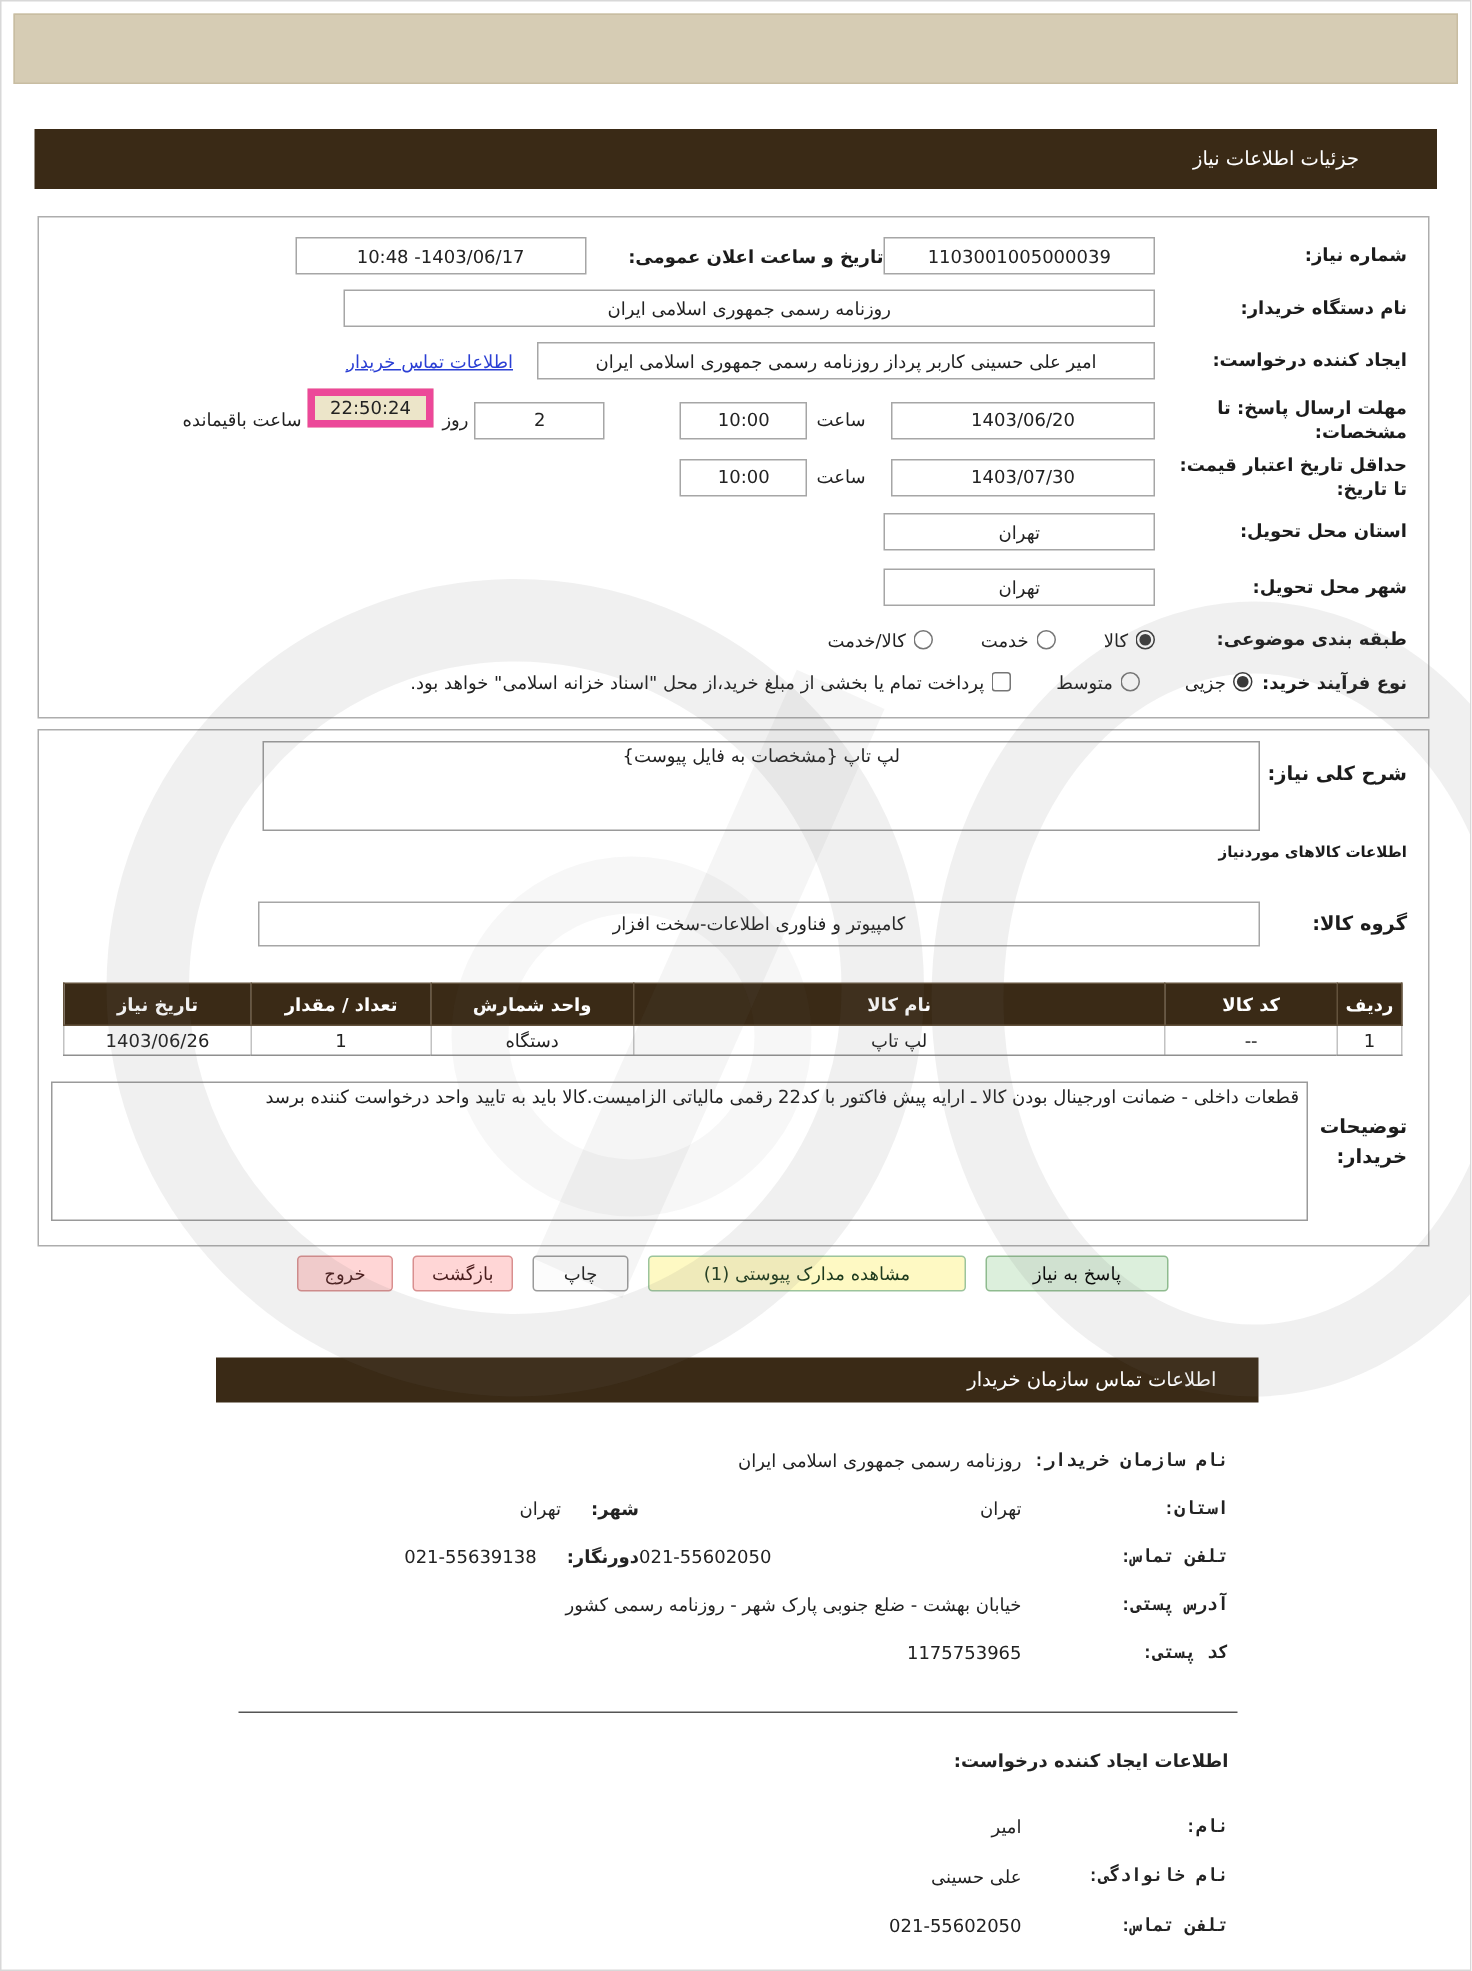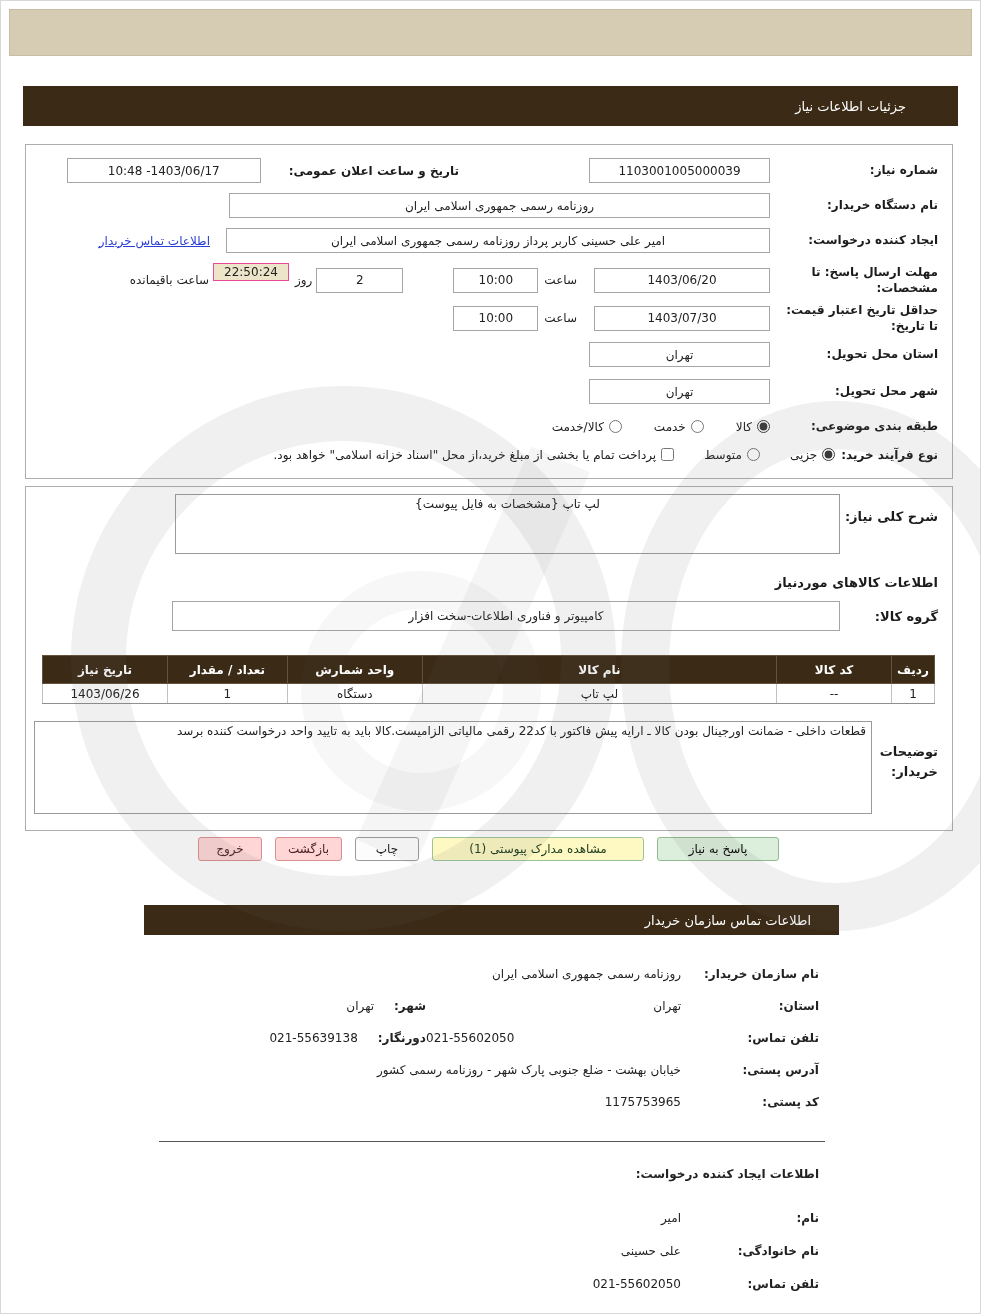--- a/index.html
+++ b/index.html
@@ -24,21 +24,21 @@
   .box2 { top: 485px; right: 27px; width: 928px; height: 345px; }
 
   .frow { position: absolute; right: 14px; left: 14px; height: 27px; display: flex; align-items: center; }
   .lbl { font-weight: bold; color: #1c1c1c; }
   .main-lbl { width: 168px; min-width: 168px; padding-left: 6px; line-height: 1.35; }
   .inp { border: 1px solid #a6a6a6; background: rgba(255,255,255,.85); height: 25px;
          display: flex; align-items: center; justify-content: center; padding: 0 6px;
          font-size: 12px; white-space: nowrap; overflow: hidden; }
   .ltr { direction: ltr; unicode-bidi: embed; }
   .link { color: #2b3fd4; text-decoration: underline; cursor: pointer; margin-right: 16px; white-space: nowrap; }
-  .countdown { background: #ece5c9; border: 1px solid #ec4899; padding: 1px 10px;
+  .countdown { background: #ece5c9; border: 5px solid #ec4899; padding: 1px 10px;
                position: relative; top: -8px; margin-right: 6px; }
   .radio-item, .check-item { display: flex; align-items: center; gap: 5px; white-space: nowrap; }
   .radio-item input, .check-item input { width: 13px; height: 13px; accent-color: #3a3a3a; margin: 0; }
 
   .ta { position: absolute; border: 1px solid #9a9a9a; background: rgba(255,255,255,.85);
         font-family: "DejaVu Sans", sans-serif; font-size: 12px; padding: 2px 5px; resize: none;
         overflow: hidden; }
   .ta-desc { text-align: center; }
 
   table.items { position: absolute; top: 168px; right: 17px; width: 893px; border-collapse: collapse; }
@@ -51,21 +51,21 @@
   .btn { height: 24px; border-radius: 3px; border: 1px solid; font-size: 12px;
          display: flex; align-items: center; justify-content: center; padding: 0 12px;
          cursor: pointer; white-space: nowrap; font-family: "DejaVu Sans", sans-serif; }
   .btn-green  { background: #dcefdc; border-color: #8fbb8f; color: #000000; }
   .btn-green2 { background: #fef9c3; border-color: #9cc49c; color: #1d3a1d; }
   .btn-white  { background: #fcfcfc; border-color: #9a9a9a; color: #222; }
   .btn-pink   { background: #ffd6d6; border-color: #d98f8f; color: #4a1d1d; }
 
   .contact { position: absolute; top: 963px; right: 161px; width: 690px; }
   .c-row { display: flex; align-items: center; margin-bottom: 13px; height: 19px; }
-  .c-lbl { width: 132px; min-width: 132px; font-weight: bold; }
+  .c-lbl { width: 132px; min-width: 132px; font-weight: bold; font-family: Liberation Mono, monospace; }
   .c-lbl2 { font-weight: bold; margin-left: 14px; white-space: nowrap; }
   .c-val { margin-right: 6px; white-space: nowrap; }
   .c-val-w { width: 255px; min-width: 255px; }
 
   .divider { position: absolute; top: 1140px; left: 158px; width: 666px; border-top: 1px solid #555; }
 
   .creator { position: absolute; top: 1166px; right: 161px; width: 660px; text-align: right; }
   .creator .title { font-weight: bold; margin-bottom: 27px; }
   .creator .c-row { margin-bottom: 14px; }
 
@@ -87,32 +87,32 @@
 
   <div class="bar bar-main">
     <span>جزئیات اطلاعات نیاز</span>
   </div>
 
   <div class="box box1">
 
     <div class="frow" style="top:12px">
       <span class="lbl main-lbl">شماره نیاز:</span>
       <div class="inp ltr" style="width:181px">1103001005000039</div>
-      <span class="lbl" style="margin-right:130px">تاریخ و ساعت اعلان عمومی:</span>
+      <span class="lbl" style="">تاریخ و ساعت اعلان عمومی:</span>
       <div class="inp ltr" style="width:194px; margin-right:28px">10:48 -1403/06/17</div>
     </div>
 
     <div class="frow" style="top:47px">
       <span class="lbl main-lbl">نام دستگاه خریدار:</span>
       <div class="inp" style="width:541px">روزنامه رسمی جمهوری اسلامی ایران</div>
     </div>
 
     <div class="frow" style="top:82px">
       <span class="lbl main-lbl">ایجاد کننده درخواست:</span>
-      <div class="inp" style="width:544px">امیر علی حسینی کاربر پرداز روزنامه رسمی جمهوری اسلامی ایران</div>
+      <div class="inp" style="width:412px">امیر علی حسینی کاربر پرداز روزنامه رسمی جمهوری اسلامی ایران</div>
       <span class="link">اطلاعات تماس خریدار</span>
     </div>
 
     <div class="frow" style="top:118px; height:34px">
       <span class="lbl main-lbl">مهلت ارسال پاسخ: تا مشخصات:</span>
       <div class="inp ltr" style="width:176px">1403/06/20</div>
       <span style="margin-right:17px">ساعت</span>
       <div class="inp ltr" style="width:85px; margin-right:6px">10:00</div>
       <div class="inp ltr" style="width:87px; margin-right:50px">2</div>
       <span style="margin-right:4px">روز</span>
@@ -168,21 +168,21 @@
         <span>پرداخت تمام یا بخشی از مبلغ خرید،از محل "اسناد خزانه اسلامی" خواهد بود.</span>
       </label>
     </div>
   </div>
 
   <div class="box box2">
 
     <span class="lbl" style="position:absolute; top:22px; right:14px; font-size:13px">شرح کلی نیاز:</span>
     <div class="ta ta-desc" style="top:7px; right:112px; width:665px; height:60px">لپ تاپ {مشخصات به فایل پیوست}</div>
 
-    <span class="lbl" style="position:absolute; top:88px; right:14px; font-size:13px">اطلاعات کالاهای موردنیاز</span>
+    <span class="lbl" style="position:absolute; top:76px; right:14px; font-size:10px">اطلاعات کالاهای موردنیاز</span>
 
     <span class="lbl" style="position:absolute; top:122px; right:14px; font-size:13px">گروه کالا:</span>
     <div class="inp" style="position:absolute; top:114px; right:112px; width:668px; height:30px">کامپیوتر و فناوری اطلاعات-سخت افزار</div>
 
     <table class="items">
       <colgroup>
         <col style="width:43px">
           <col style="width:115px">
           <col style="width:355px">
         <col style="width:135px">

